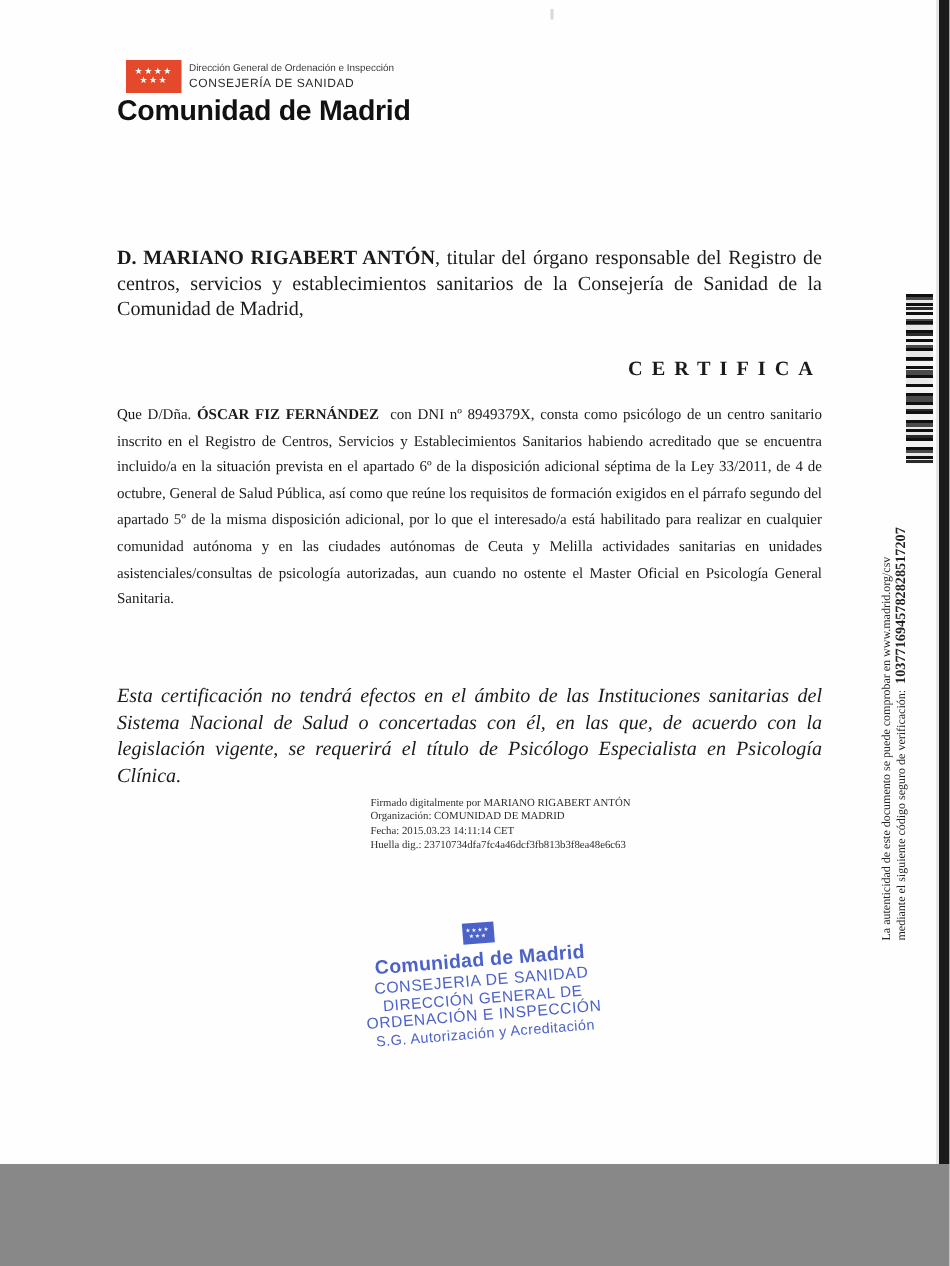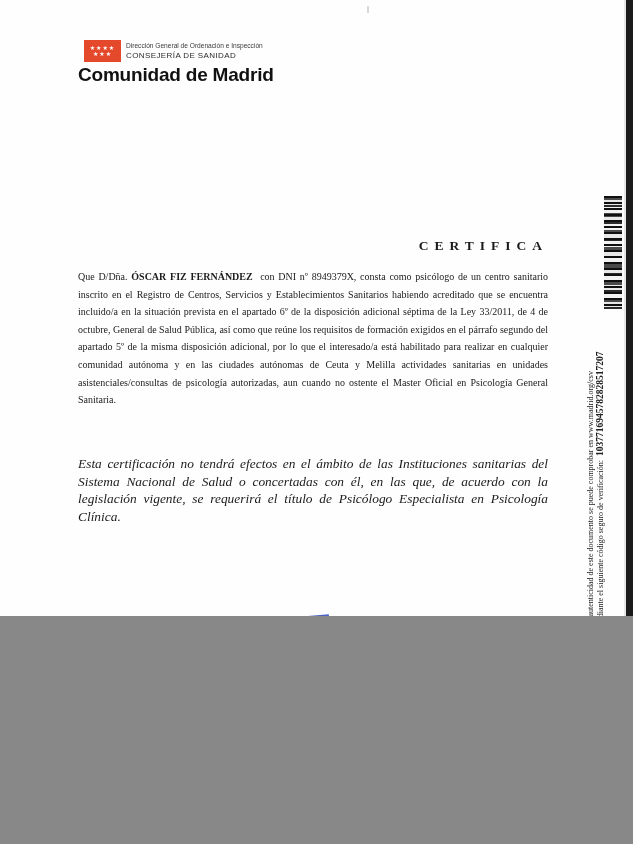--- a/index.html
+++ b/index.html
@@ -1,18 +1,18 @@
 <!DOCTYPE html>
 <html><head>
 <meta charset="utf-8">
 <style>
   html,body{margin:0;padding:0;background:#888;}
   .page{
     position:relative;
-    width:633px;height:616px;
+    width:633px;height:776px;
     background:#fefefe;
     overflow:hidden;
     font-family:"Liberation Serif", serif;
     color:#1a1a1a;
   }
   
   .edge-strip{position:absolute;top:0;right:0;width:7px;height:844px;background:#1b1b1b;}
   .edge-strip::before{content:"";position:absolute;left:-2px;top:0;width:2px;height:844px;background:#cfcfcf;opacity:.5;}
 
   
@@ -80,27 +80,34 @@
       <div class="stars">★★★★</div>
       <div class="stars">★★★</div>
     </div>
     <div class="dept">
       <div class="dept1">Dirección General de Ordenación e Inspección</div>
       <div class="dept2">CONSEJERÍA DE SANIDAD</div>
     </div>
     <div class="brand">Comunidad de Madrid</div>
   </div>
 
+  <p class="col intro"><b>D. MARIANO RIGABERT ANTÓN</b><span>, titular del órgano responsable del Registro de centros, servicios y establecimientos sanitarios de la Consejería de Sanidad de la Comunidad de Madrid,</span></p>
 
   <div class="certifica">CERTIFICA</div>
 
   <p class="col p1"><span>Que D/Dña. </span><b>ÓSCAR FIZ FERNÁNDEZ</b><span>&nbsp; con DNI nº 8949379X, consta como psicólogo de un centro sanitario inscrito en el Registro de Centros, Servicios y Establecimientos Sanitarios habiendo acreditado que se encuentra incluido/a en la situación prevista en el apartado 6º de la disposición adicional séptima de la Ley 33/2011, de 4 de octubre, General de Salud Pública, así como que reúne los requisitos de formación exigidos en el párrafo segundo del apartado 5º de la misma disposición adicional, por lo que el interesado/a está habilitado para realizar en cualquier comunidad autónoma y en las ciudades autónomas de Ceuta y Melilla actividades sanitarias en unidades asistenciales/consultas de psicología autorizadas, aun cuando no ostente el Master Oficial en Psicología General Sanitaria.</span></p>
 
   <p class="col p2">Esta certificación no tendrá efectos en el ámbito de las Instituciones sanitarias del Sistema Nacional de Salud o concertadas con él, en las que, de acuerdo con la legislación vigente, se requerirá el título de Psicólogo Especialista en Psicología Clínica.</p>
 
+  <div class="sig">
+    <div>Firmado digitalmente por MARIANO RIGABERT ANTÓN</div>
+    <div>Organización: COMUNIDAD DE MADRID</div>
+    <div>Fecha: 2015.03.23 14:11:14 CET</div>
+    <div>Huella dig.: 23710734dfa7fc4a46dcf3fb813b3f8ea48e6c63</div>
+  </div>
 
   <div class="stamp">
     <div class="flag flag-blue">
       <div class="stars">★★★★</div>
       <div class="stars">★★★</div>
     </div>
     <div class="st1">Comunidad de Madrid</div>
     <div class="st2">CONSEJERIA DE SANIDAD</div>
     <div class="st3">DIRECCIÓN GENERAL DE</div>
     <div class="st4">ORDENACIÓN E INSPECCIÓN</div>

